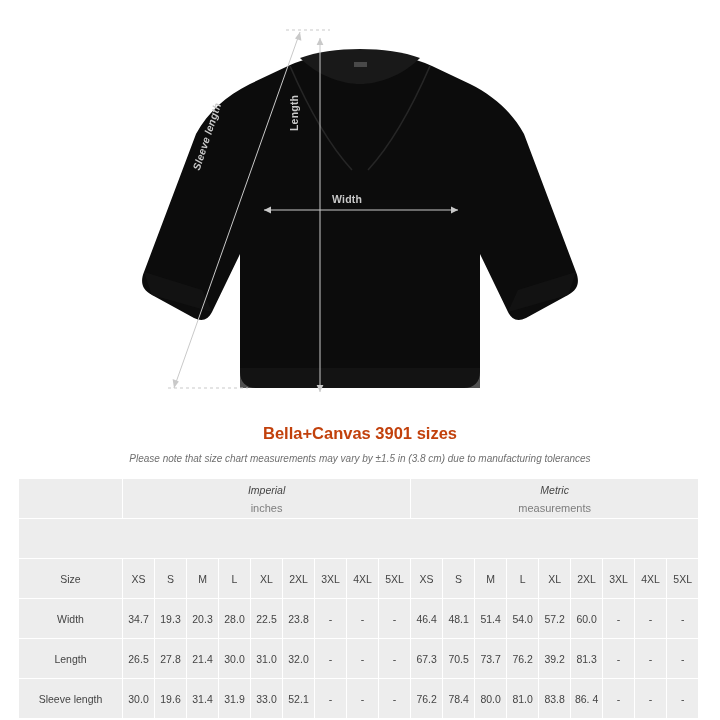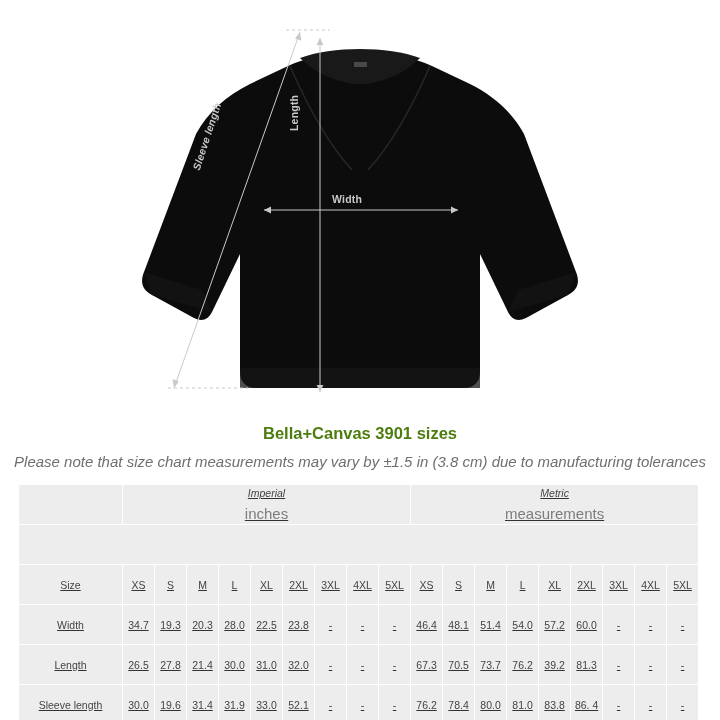--- a/index.html
+++ b/index.html
@@ -42,35 +42,34 @@
 
   
   .titles {
     width: 720px;
     text-align: center;
     padding-top: 14px;
   }
   .chart-title {
     font-size: 16.5px;
     font-weight: bold;
-    color: #4d7c0f;
+    color: #c2410c;
     margin: 0;
   }
   .chart-note {
-    font-size: 15px;
+    font-size: 10px;
     font-style: italic;
     color: #6f6f6f;
     margin: 10px 0 0 0;
   }
 
   
   .table-wrap {
     margin-top: 14px;
     padding: 0 18px;
-    text-decoration: underline;
   }
   table.size-chart {
     border-collapse: collapse;
     width: 684px;
     table-layout: fixed;
   }
   table.size-chart td, table.size-chart th {
     border: 1px solid #ffffff;
     text-align: center;
     font-size: 10.5px;
@@ -82,21 +81,21 @@
   }
   .unit-head {
     font-size: 13.5px;
     font-style: italic;
     font-weight: bold;
     color: #565656;
     height: 54px;
   }
   .unit-head .unit-sub {
     display: block;
-    font-size: 15px;
+    font-size: 11px;
     font-style: normal;
     font-weight: normal;
     color: #7d7d7d;
     margin-top: 6px;
   }
   .row-head {
     font-weight: bold;
     color: #3a3a3a;
     width: 104px;
   }

